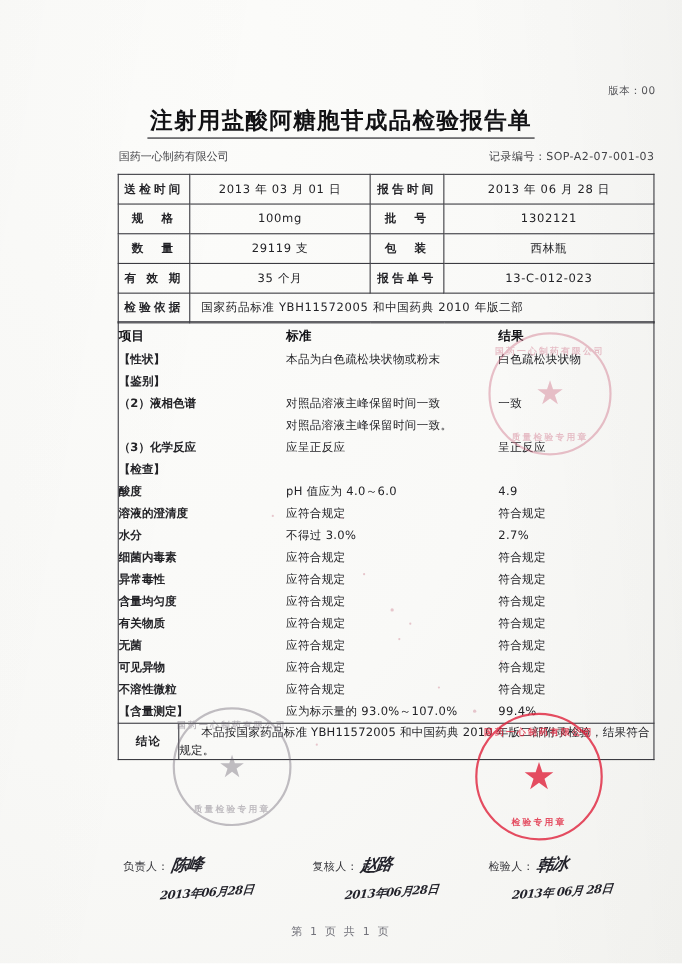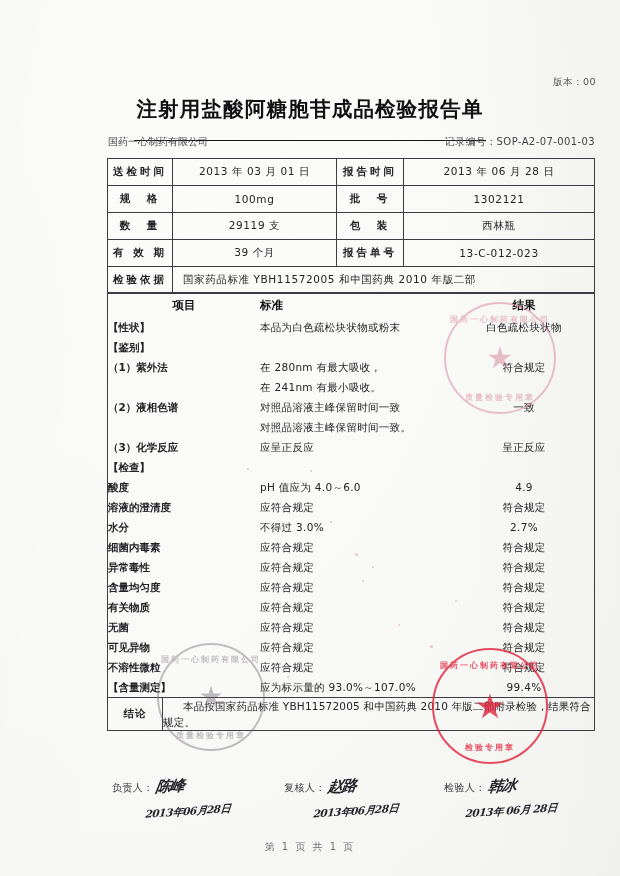--- a/index.html
+++ b/index.html
@@ -55,21 +55,21 @@
     right: 0;
     text-align: center;
     font-size: 20.5px;
     font-weight: bold;
     letter-spacing: 1.2px;
     color: #111114;
     font-family: "DejaVu Sans", "Liberation Sans", sans-serif;
   }
   .doc-title span {
     border-bottom: 1.6px solid #15151a;
-    padding: 0 2px 19px 2px;
+    padding: 0 2px 4px 2px;
   }
   .subhead {
     position: absolute;
     top: 135px;
     left: 108px;
     right: 25px;
     display: flex;
     justify-content: space-between;
     align-items: baseline;
     font-size: 10px;
@@ -123,30 +123,30 @@
   .res-grid td {
     border: none;
     font-size: 10.5px;
     padding: 0;
     height: 20px;
     vertical-align: top;
     line-height: 20px;
   }
   .c-item  { width: 152px; padding-left: 10px; }
   .c-std   { width: 193px; }
-  .c-res   { width: 142px; text-align: center; }
+  .c-res   { width: 142px; }
 
   .col-head td {
     font-weight: bold;
     font-size: 11.5px;
     color: #111115;
     height: 24px;
     line-height: 24px;
   }
-  .col-head .c-item { text-align: center; padding-left: 0; }
+  .col-head .c-item { text-align: left; padding-left: 0; }
 
   .grp {
     font-weight: bold;
     font-size: 11px;
     color: #121216;
   }
   .sub {
     font-weight: bold;
     font-size: 10.5px;
     color: #1a1a1f;
@@ -331,21 +331,21 @@
         <td class="val">1302121</td>
       </tr>
       <tr>
         <td class="lbl">数　量</td>
         <td class="val">29119 支</td>
         <td class="lbl">包　装</td>
         <td class="val">西林瓶</td>
       </tr>
       <tr>
         <td class="lbl">有 效 期</td>
-        <td class="val">39 个月</td>
+        <td class="val">35 个月</td>
         <td class="lbl">报告单号</td>
         <td class="val">13-C-012-023</td>
       </tr>
       <tr>
         <td class="lbl">检验依据</td>
         <td class="val left" colspan="3">国家药品标准 YBH11572005 和中国药典 2010 年版二部</td>
       </tr>
     </tbody>
   </table>
 
@@ -362,28 +362,20 @@
                 </tr>
                 <tr>
                   <td class="c-item grp">【性状】</td>
                   <td class="c-std std-txt">本品为白色疏松块状物或粉末</td>
                   <td class="c-res res-txt">白色疏松块状物</td>
                 </tr>
                 <tr>
                   <td class="c-item grp">【鉴别】</td>
                   <td class="c-std std-txt"></td>
                   <td class="c-res res-txt"></td>
-                </tr>
-                <tr>
-                  <td class="c-item sub indent tall">（1）紫外法</td>
-                  <td class="c-std std-txt tall two-line">
-                    <div>在 280nm 有最大吸收，</div>
-                    <div>在 241nm 有最小吸收。</div>
-                  </td>
-                  <td class="c-res res-txt tall">符合规定</td>
                 </tr>
                 <tr>
                   <td class="c-item sub indent tall">（2）液相色谱</td>
                   <td class="c-std std-txt tall two-line">
                     <div>对照品溶液主峰保留时间一致</div>
                     <div>对照品溶液主峰保留时间一致。</div>
                   </td>
                   <td class="c-res res-txt tall">一致</td>
                 </tr>
                 <tr>

